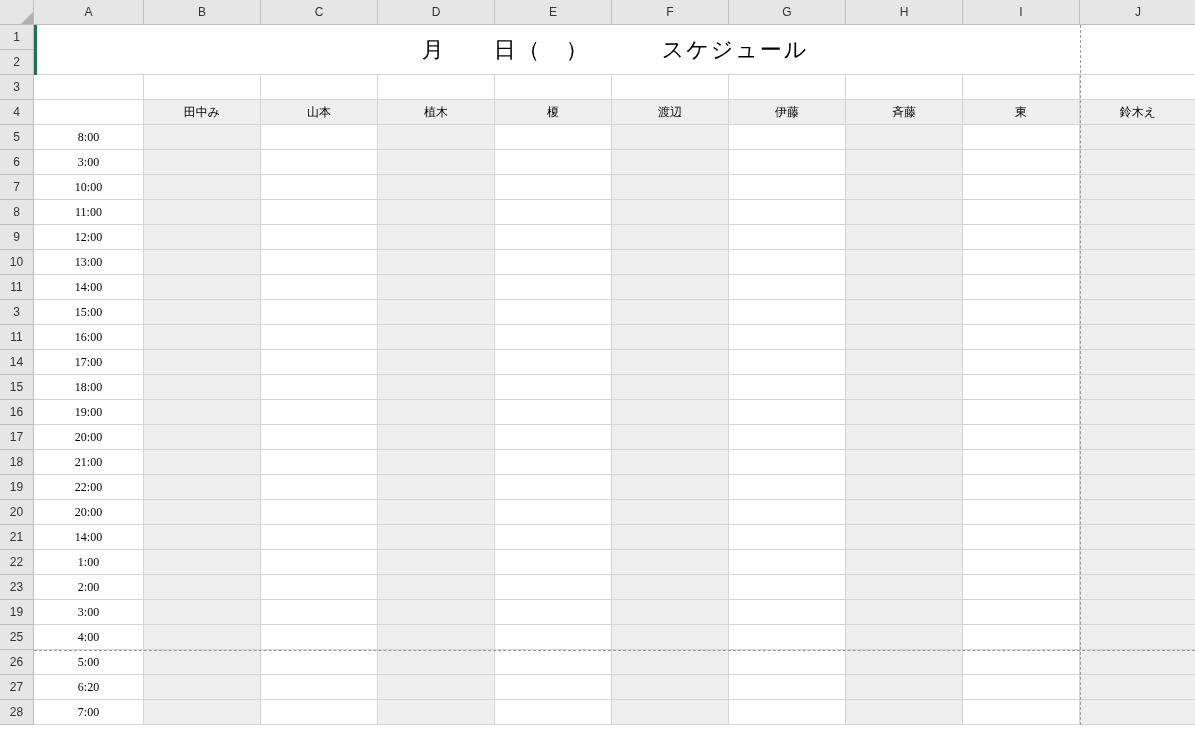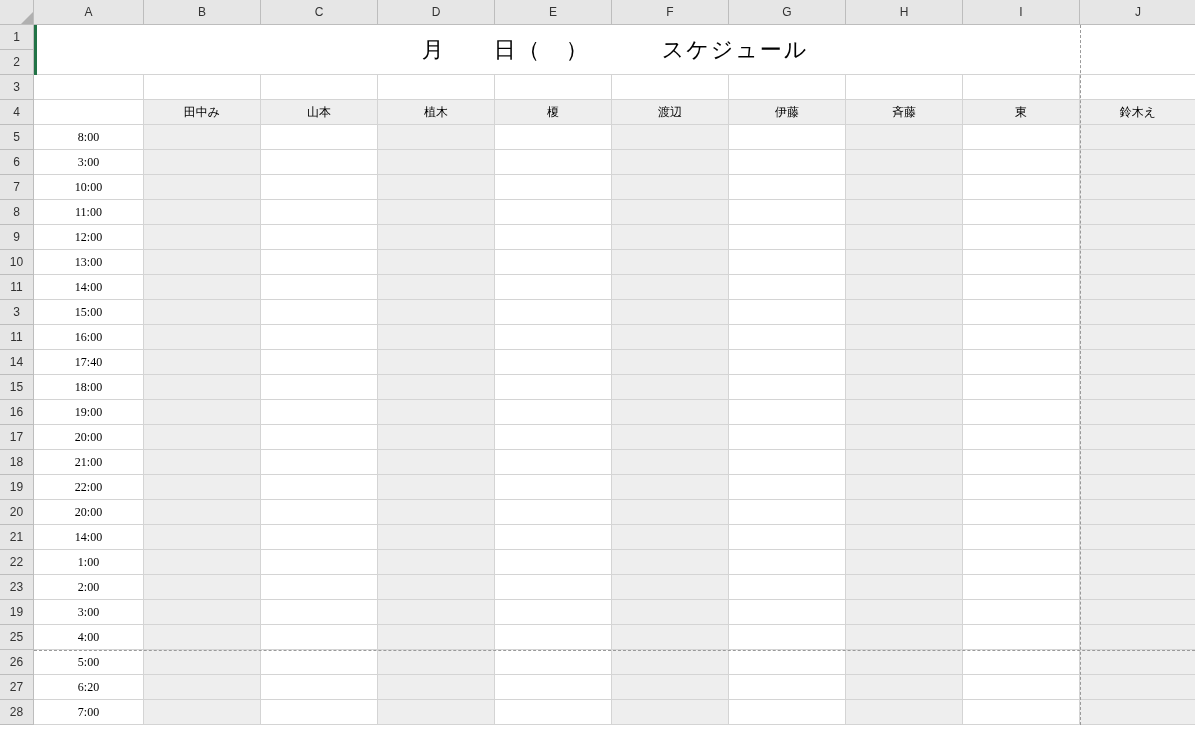--- a/index.html
+++ b/index.html
@@ -226,21 +226,21 @@
     <div class="cell shaded"></div>
     <div class="cell"></div>
     <div class="cell shaded"></div>
     <div class="cell"></div>
     <div class="cell shaded"></div>
     <div class="cell"></div>
     <div class="cell shaded"></div>
     <div class="cell"></div>
     <div class="cell shaded"></div>
     <div class="rowhdr">14</div>
-    <div class="cell timecell">17:40</div>
+    <div class="cell timecell">17:00</div>
     <div class="cell shaded"></div>
     <div class="cell"></div>
     <div class="cell shaded"></div>
     <div class="cell"></div>
     <div class="cell shaded"></div>
     <div class="cell"></div>
     <div class="cell shaded"></div>
     <div class="cell"></div>
     <div class="cell shaded"></div>
     <div class="rowhdr">15</div>

